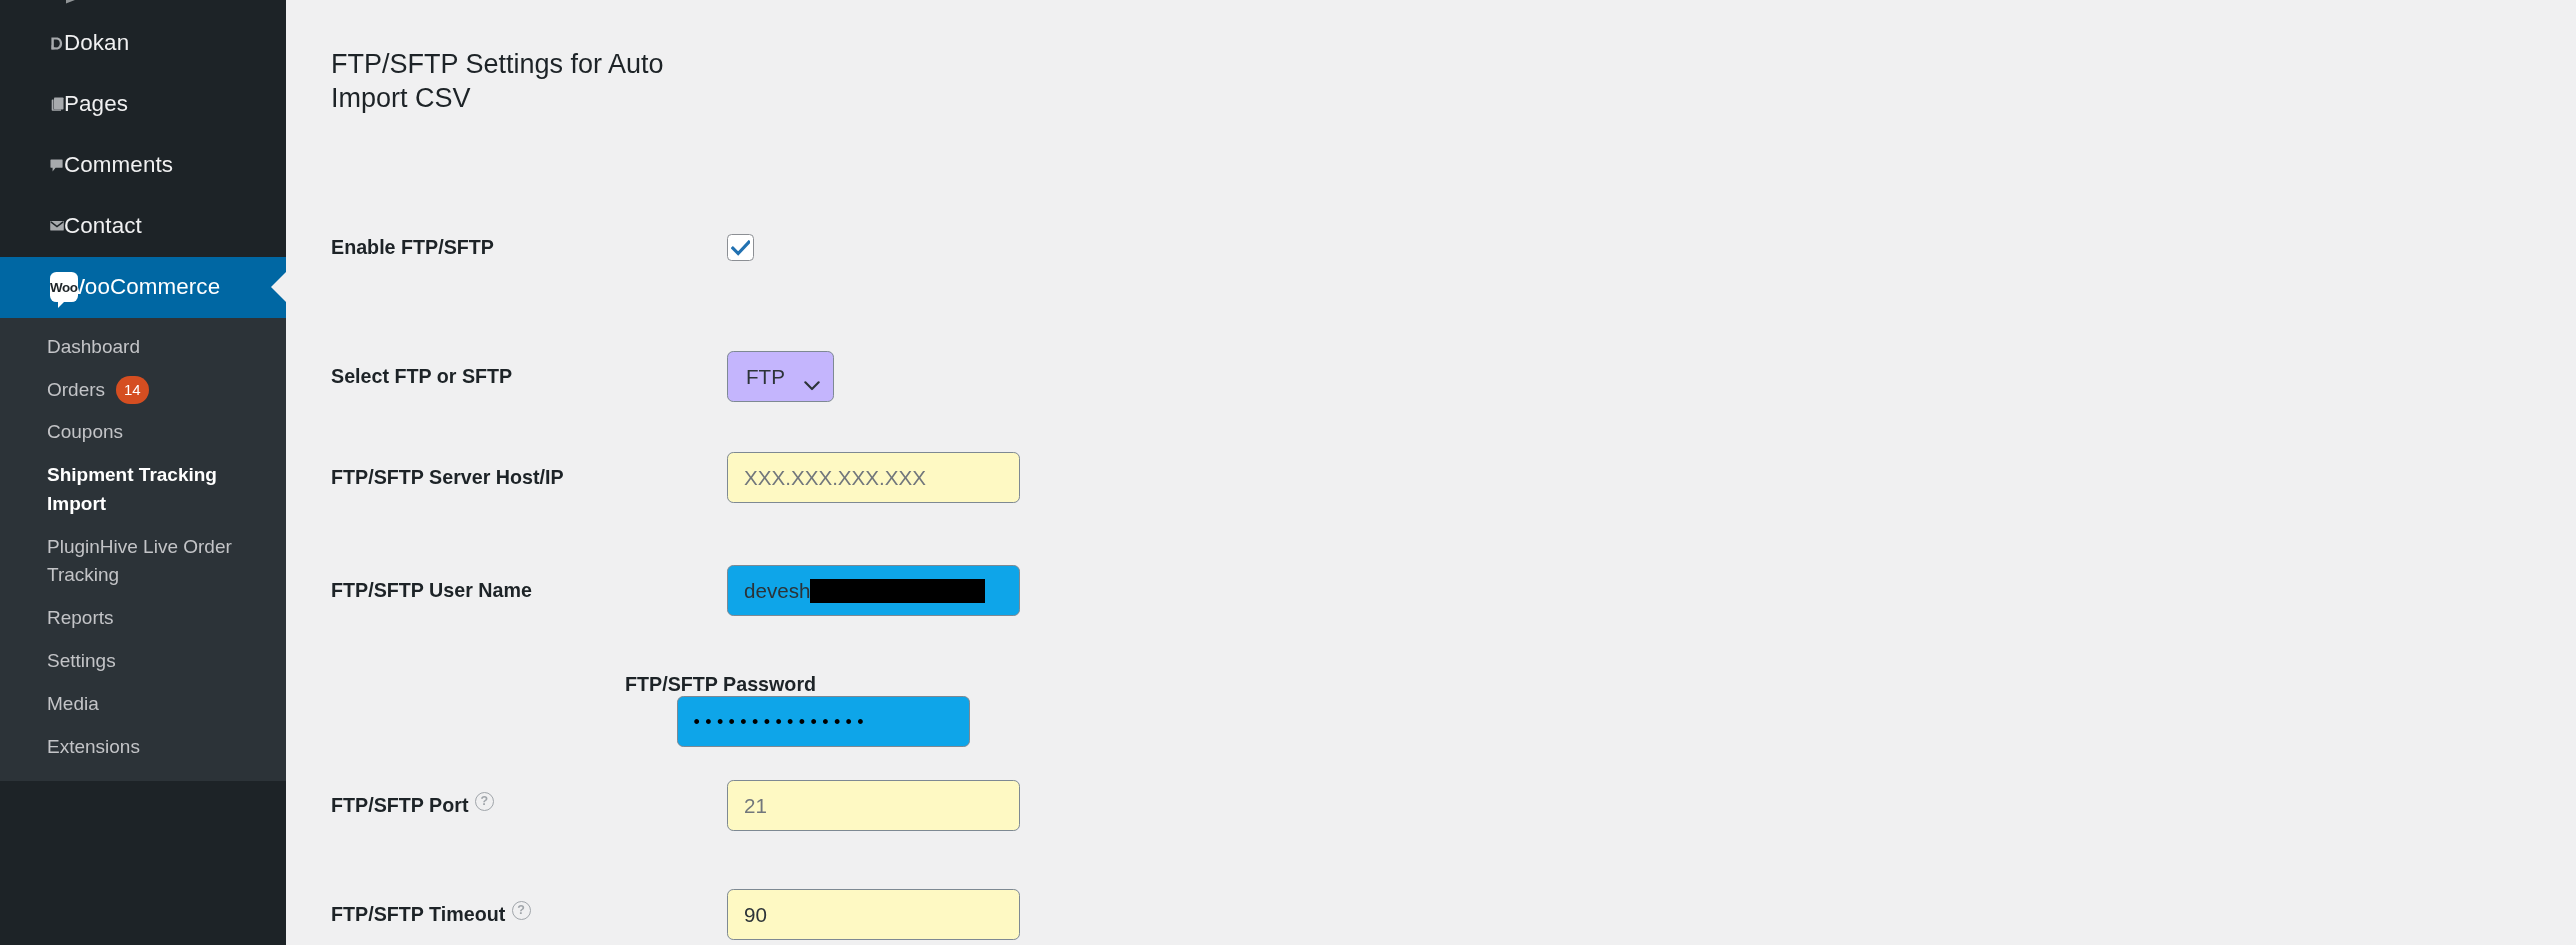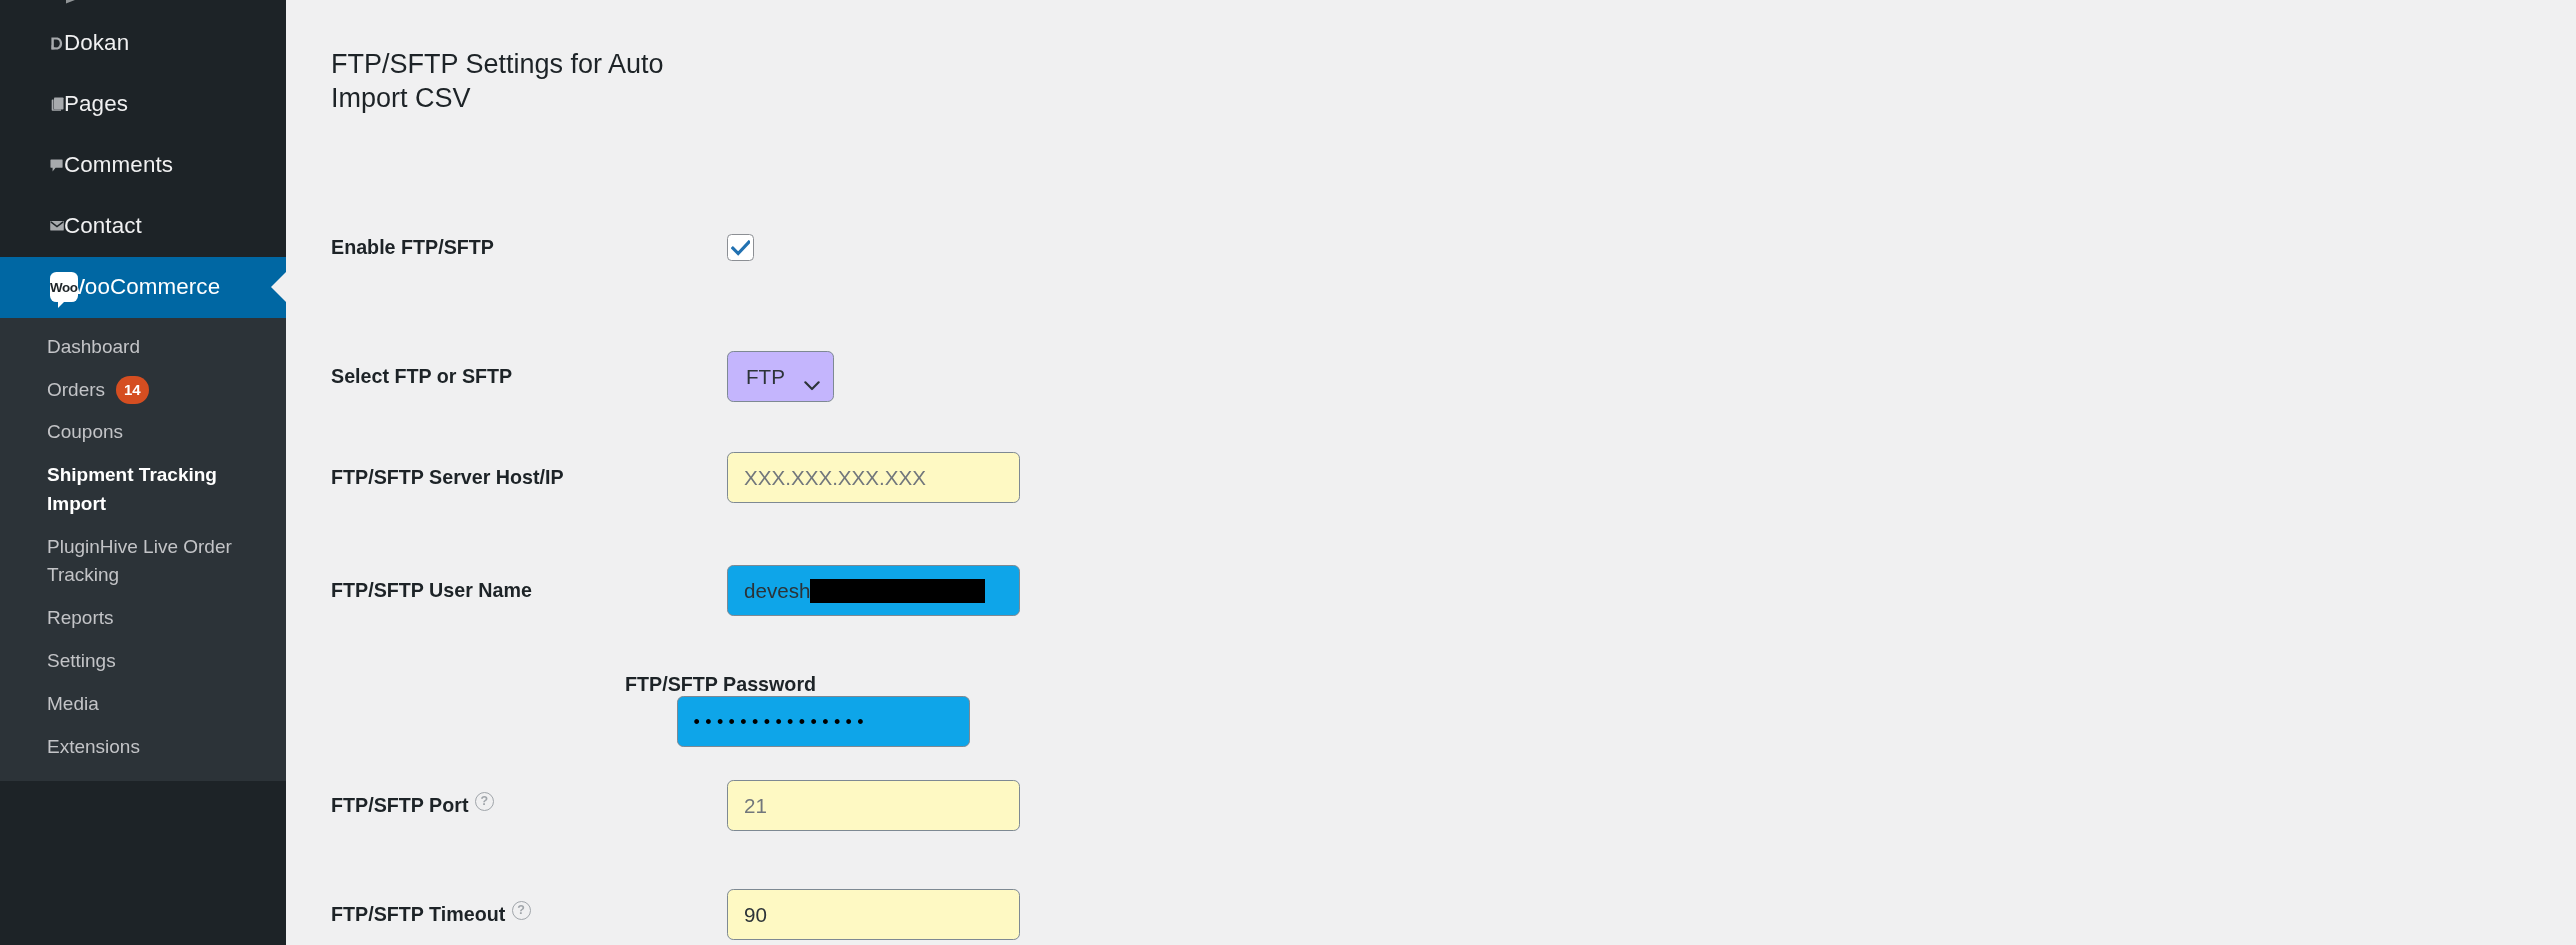--- a/index.html
+++ b/index.html
@@ -128,21 +128,21 @@
     display: flex;
     align-items: center;
     gap: 10.7px;
     flex-wrap: wrap;
   }
   .count-badge {
     background: #d63638;
     background: #d54e21;
     color: #fff;
     font-size: 15px;
-    font-weight: 700;
+    font-weight: 400;
     border-radius: 16px;
     min-width: 33px;
     height: 28px;
     padding: 0 8px;
     display: inline-flex;
     align-items: center;
     justify-content: center;
     line-height: 1;
   }
 

